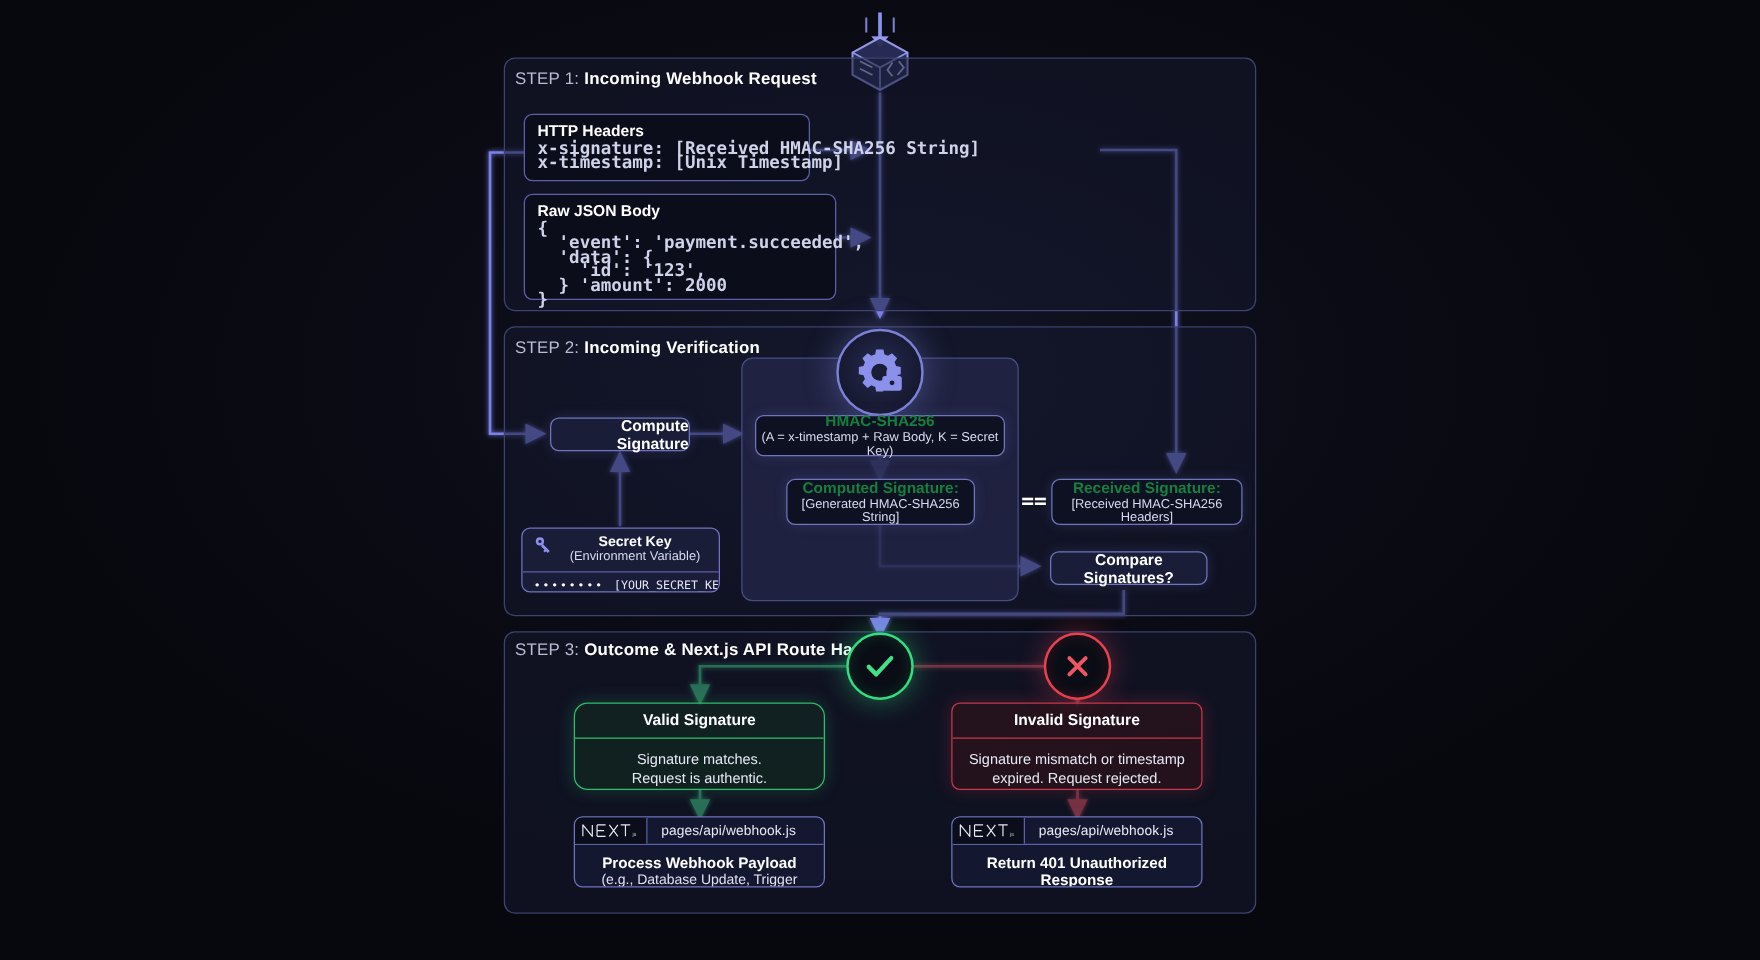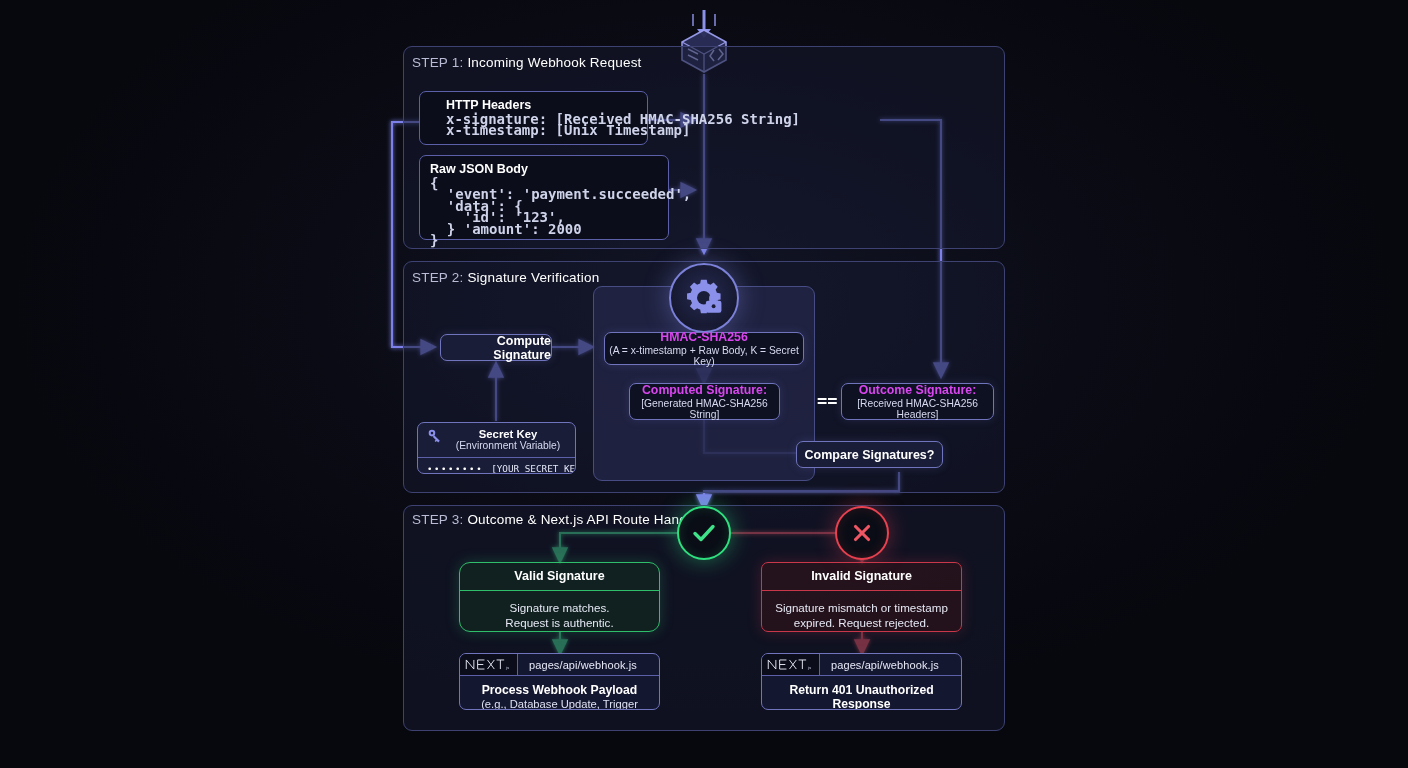--- a/index.html
+++ b/index.html
@@ -25,21 +25,21 @@
     border-radius: 9px;
     background: rgba(22,25,48,0.55);
   }
   .step-title {
     position: absolute;
     font-size: 13.5px;
     letter-spacing: .2px;
     white-space: nowrap;
   }
   .step-title .kw { color: #b9bcd4; font-weight: 400; }
-  .step-title .nm { color: #ffffff; font-weight: 400; margin-top: 41px; }
+  .step-title .nm { color: #ffffff; font-weight: 700; margin-top: 41px; }
 
   
   .node {
     position: absolute;
     border-radius: 7px;
     border: 1px solid #5b60a8;
     background: #13162b;
     color: #e9ebf7;
   }
   .node.dark { background: #0b0d1a; }
@@ -86,21 +86,21 @@
   .twoline {
     position: absolute;
     border: 1px solid #6f74bd;
     border-radius: 7px;
     background: #0e1122;
     display: flex; flex-direction: column;
     align-items: center; justify-content: center;
     text-align: center;
     box-shadow: 0 0 10px rgba(110,116,200,.2);
   }
-  .twoline .t1 { font-size: 12.3px; font-weight: 700; color: #d946ef; }
+  .twoline .t1 { font-size: 12.3px; font-weight: 700; color: #15803d; }
   .twoline .t2 { font-size: 10.3px; color: #d7daf0; margin-top: 1px; }
 
   .eqeq {
     position: absolute;
     color: #ffffff; font-weight: 700; font-size: 17px;
     font-family: "DejaVu Sans Mono", monospace;
   }
 
   
   .secret {
@@ -272,40 +272,40 @@
       </g>
     </svg>
   </div>
 
   <div class="step" style="left:403px; top:46px; width:602px; height:203px;"></div>
   <div class="step-title" style="left:412px; top:55px;">
     <span class="kw">STEP 1:</span>
     <span class="nm">Incoming Webhook Request</span>
   </div>
 
-  <div class="node dark" style="left:419px; top:91px; width:229px; height:54px;padding-left:16px;">
+  <div class="node dark" style="left:419px; top:91px; width:229px; height:54px;">
     <div class="hdr">HTTP Headers</div>
     <div class="code">x-signature: [Received HMAC-SHA256 String]
 x-timestamp: [Unix Timestamp]</div>
   </div>
 
   <div class="node dark" style="left:419px; top:155px; width:250px; height:85px;">
     <div class="hdr">Raw JSON Body</div>
     <div class="code">{
   'event': 'payment.succeeded',
   'data': {
     'id': '123',
   } 'amount': 2000
 }</div>
   </div>
 
   <div class="step" style="left:403px; top:261px; width:602px; height:232px;"></div>
   <div class="step-title" style="left:412px; top:270px;">
     <span class="kw">STEP 2:</span>
-    <span class="nm">Signature Verification</span>
+    <span class="nm">Incoming Verification</span>
   </div>
 
   <div class="hmac-wrap" style="left:593px; top:286px; width:222px; height:195px;"></div>
 
   <div class="gearcircle" style="left:669px; top:263px; width:70px; height:70px;">
     <svg viewBox="0 0 48 48" width="44" height="44">
       <g fill="#8b90ea">
         <path d="M20.6,4 h6.4 l0.8,4.1 a13,13 0 0 1 3.2,1.33 l3.45,-2.3 l4.52,4.52 l-2.3,3.45 a13,13 0 0 1 1.33,3.2 l4.1,0.8 v6.4 l-4.1,0.8 a13,13 0 0 1 -1.33,3.2 l2.3,3.45 l-4.52,4.52 l-3.45,-2.3 a13,13 0 0 1 -3.2,1.33 l-0.8,4.1 h-6.4 l-0.8,-4.1 a13,13 0 0 1 -3.2,-1.33 l-3.45,2.3 l-4.52,-4.52 l2.3,-3.45 a13,13 0 0 1 -1.33,-3.2 l-4.1,-0.8 v-6.4 l4.1,-0.8 a13,13 0 0 1 1.33,-3.2 l-2.3,-3.45 l4.52,-4.52 l3.45,2.3 a13,13 0 0 1 3.2,-1.33 Z"></path>
       </g>
       <circle cx="23.8" cy="23.8" r="7.4" fill="#1a1d38"></circle>
@@ -327,25 +327,25 @@
   </div>
 
   <div class="twoline" style="left:629px; top:383px; width:151px; height:37px;">
     <div class="t1">Computed Signature:</div>
     <div class="t2">[Generated HMAC-SHA256 String]</div>
   </div>
 
   <div class="eqeq" style="left:817px; top:391px;">==</div>
 
   <div class="twoline" style="left:841px; top:383px; width:153px; height:37px;">
-    <div class="t1">Outcome Signature:</div>
+    <div class="t1">Received Signature:</div>
     <div class="t2">[Received HMAC-SHA256 Headers]</div>
   </div>
 
-  <div class="pill" style="left:796px; top:441px; width:147px; height:27px;">
+  <div class="pill" style="left:840px; top:441px; width:126px; height:27px;">
     <span>Compare Signatures?</span>
   </div>
 
   <div class="secret" style="left:417px; top:422px; width:159px; height:52px;">
     <div class="secret-top">
       <span>
         <svg viewBox="0 0 20 20" width="16" height="16">
           <g fill="#8b90ea">
             <circle cx="6.2" cy="6.4" r="4.1"></circle>
             <path d="M8.6,8.6 L16,16 l-2,2 l-1.7,-1.7 l-1.3,1.3 l-1.5,-1.5 l1.3,-1.3 l-3.4,-3.4 Z"></path>

